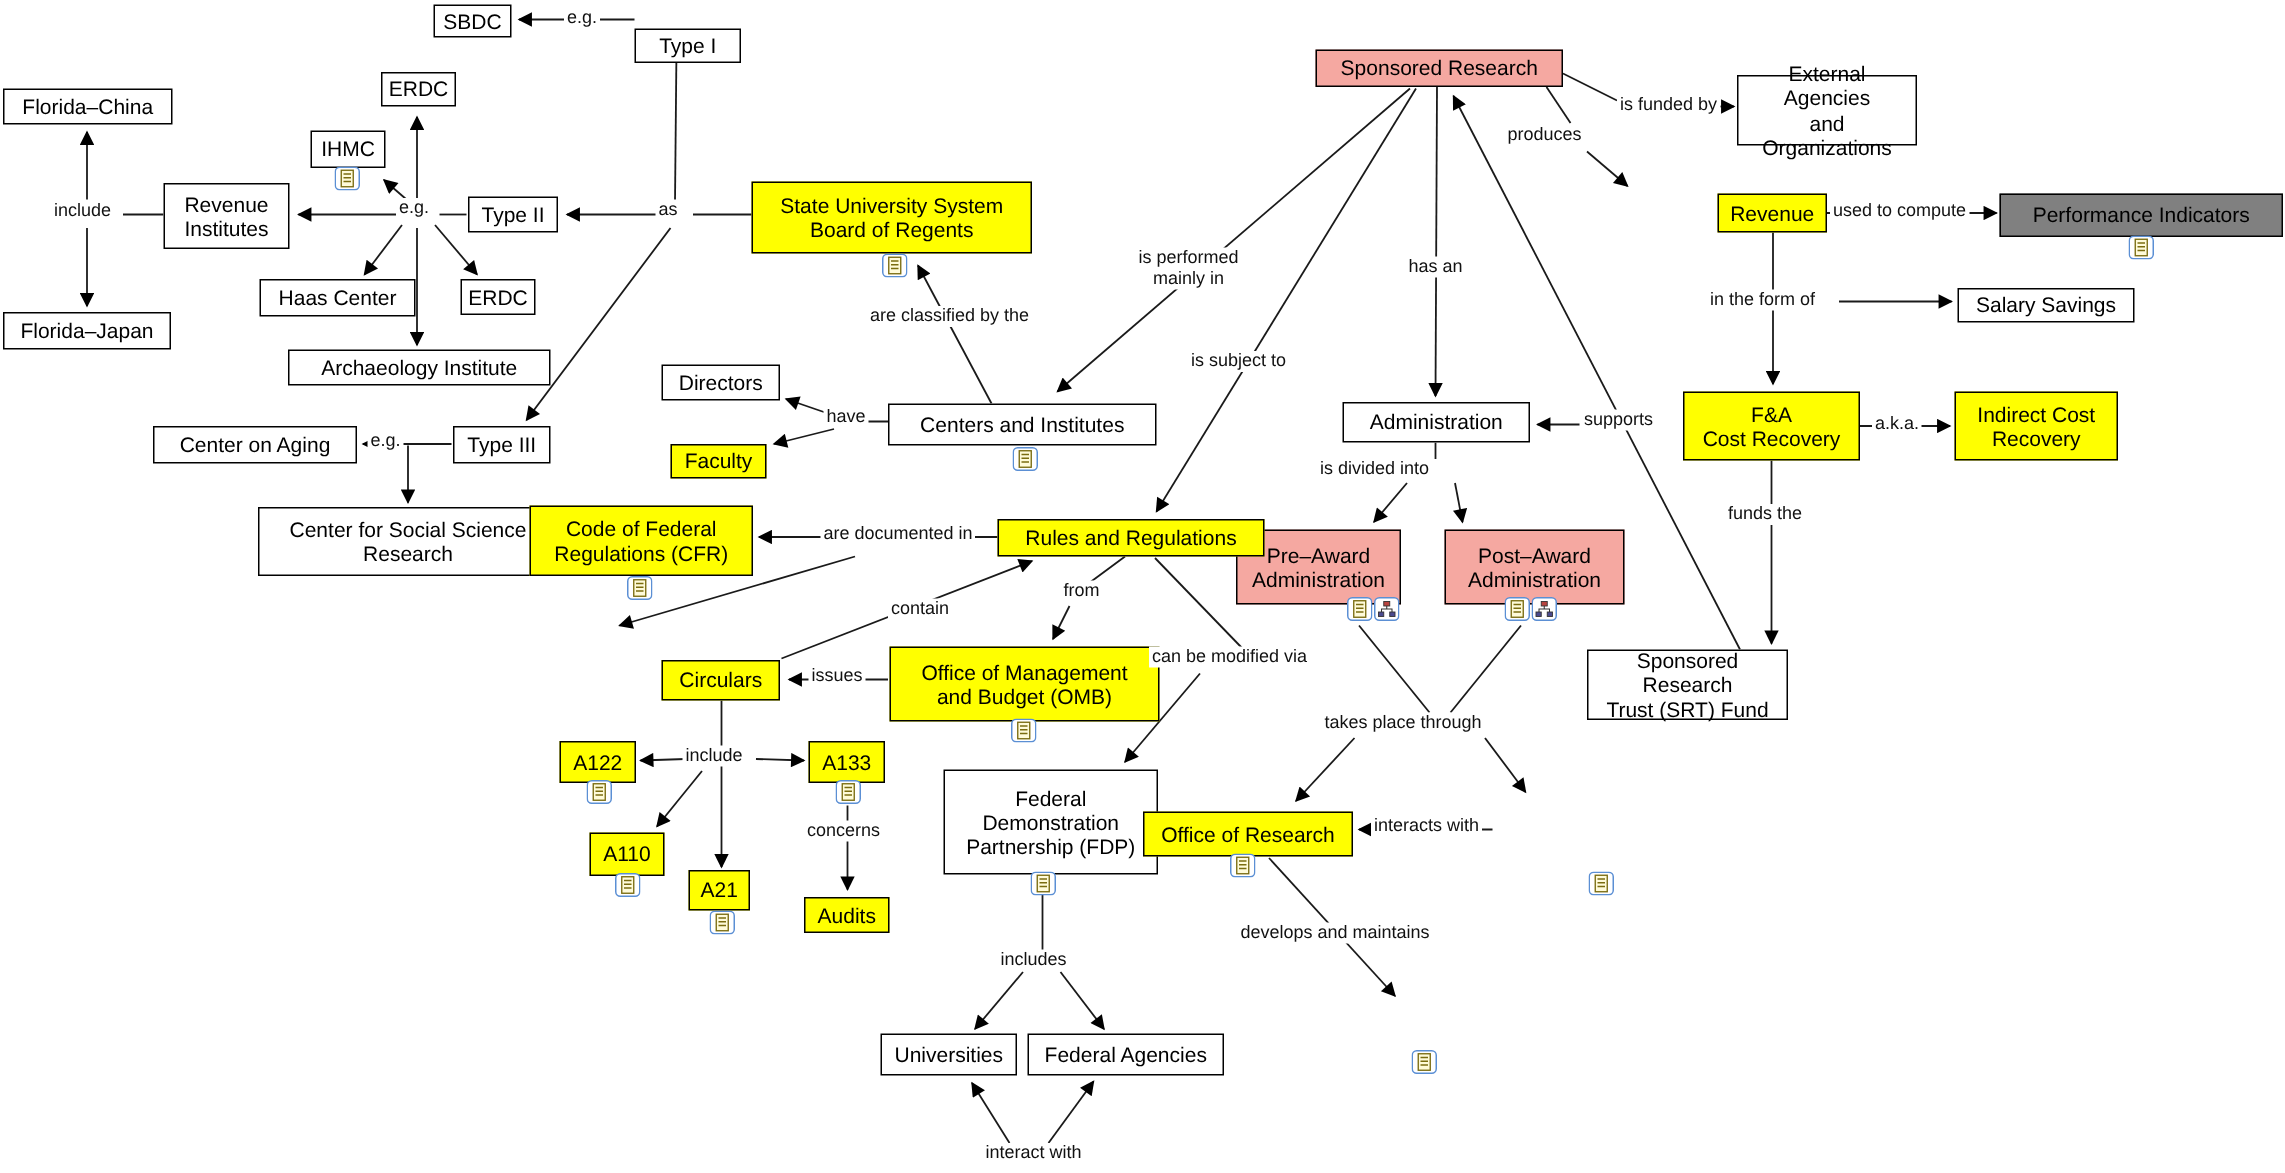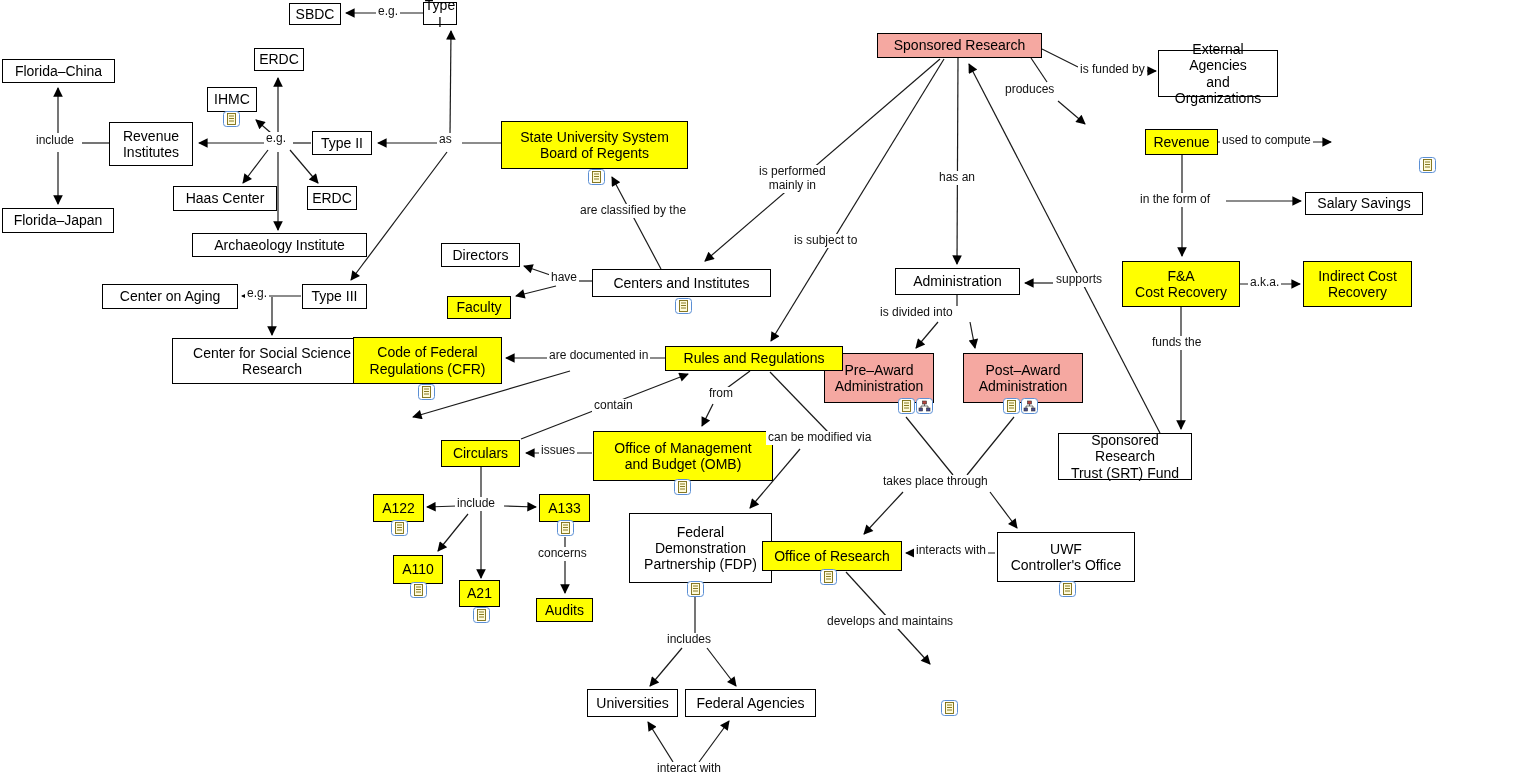--- a/index.html
+++ b/index.html
@@ -90,21 +90,21 @@
       <line x1="906" y1="417" x2="953" y2="475"></line>
       <line x1="1014" y1="417" x2="967" y2="475"></line>
       <line x1="903" y1="492" x2="864" y2="534" marker-end="url(#arrow)"></line>
       <line x1="990" y1="492" x2="1017" y2="528" marker-end="url(#arrow)"></line>
       <line x1="995" y1="553" x2="906" y2="553" marker-end="url(#arrow)"></line>
       <line x1="846" y1="572" x2="930" y2="664" marker-end="url(#arrow)"></line>
     </g>
   </svg>
 
   <div class="node" style="left:289px;top:3px;width:52px;height:22px">SBDC</div>
-  <div class="node" style="left:423px;top:2px;width:34px;height:23px">Type I</div>
+  <div class="node" style="left:423px;top:19px;width:71px;height:23px">Type I</div>
   <div class="node" style="left:254px;top:48px;width:50px;height:23px">ERDC</div>
   <div class="node" style="left:207px;top:87px;width:50px;height:25px">IHMC</div>
   <div class="node" style="left:2px;top:59px;width:113px;height:24px">Florida–China</div>
   <div class="node" style="left:109px;top:122px;width:84px;height:44px">Revenue
 Institutes</div>
   <div class="node" style="left:2px;top:208px;width:112px;height:25px">Florida–Japan</div>
   <div class="node" style="left:312px;top:131px;width:60px;height:24px">Type II</div>
   <div class="node" style="left:173px;top:186px;width:104px;height:25px">Haas Center</div>
   <div class="node" style="left:307px;top:186px;width:50px;height:24px">ERDC</div>
   <div class="node" style="left:192px;top:233px;width:175px;height:24px">Archaeology Institute</div>
@@ -117,30 +117,29 @@
   <div class="node" style="left:629px;top:513px;width:143px;height:70px">Federal
 Demonstration
 Partnership (FDP)</div>
   <div class="node" style="left:587px;top:689px;width:91px;height:28px">Universities</div>
   <div class="node" style="left:685px;top:689px;width:131px;height:28px">Federal Agencies</div>
   <div class="node" style="left:1158px;top:50px;width:120px;height:47px">External Agencies
 and Organizations</div>
   <div class="node" style="left:895px;top:268px;width:125px;height:27px">Administration</div>
   <div class="node" style="left:1058px;top:433px;width:134px;height:47px">Sponsored Research
 Trust (SRT) Fund</div>
-  <div class="node" style="left:997px;top:532px;width:138px;height:50px">UWF
-Controller's Office</div>
   <div class="node" style="left:1305px;top:192px;width:118px;height:23px">Salary Savings</div>
 
   <div class="node pink" style="left:877px;top:33px;width:165px;height:25px">Sponsored Research</div>
   <div class="node pink" style="left:824px;top:353px;width:110px;height:50px">Pre–Award
 Administration</div>
   <div class="node pink" style="left:963px;top:353px;width:120px;height:50px">Post–Award
 Administration</div>
 
+  <div class="node gray" style="left:1333px;top:129px;width:189px;height:29px">Performance Indicators</div>
 
   <div class="node yellow" style="left:501px;top:121px;width:187px;height:48px">State University System
 Board of Regents</div>
   <div class="node yellow" style="left:447px;top:296px;width:64px;height:23px">Faculty</div>
   <div class="node yellow over" style="left:353px;top:337px;width:149px;height:47px">Code of Federal
 Regulations (CFR)</div>
   <div class="node yellow" style="left:665px;top:346px;width:178px;height:25px">Rules and Regulations</div>
   <div class="node yellow" style="left:441px;top:440px;width:79px;height:27px">Circulars</div>
   <div class="node yellow" style="left:593px;top:431px;width:180px;height:50px">Office of Management
 and Budget (OMB)</div>

